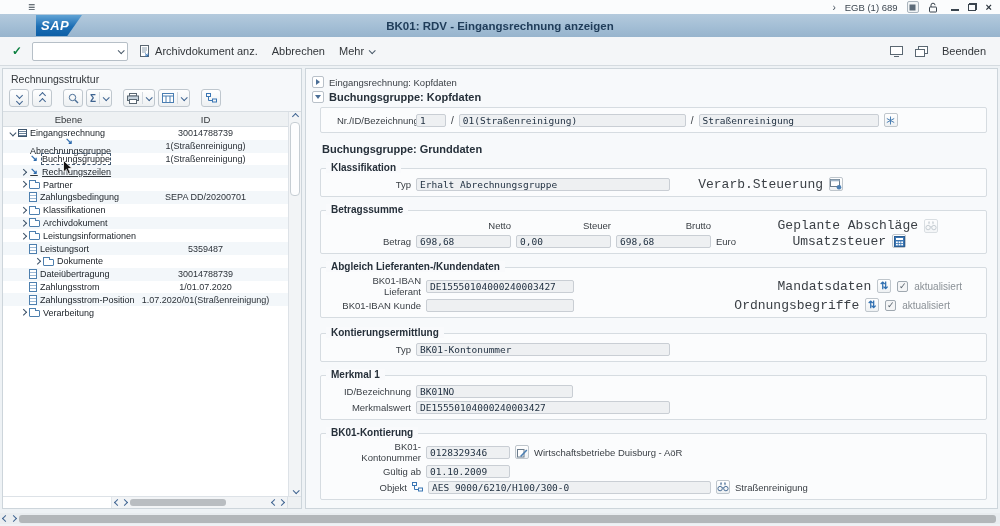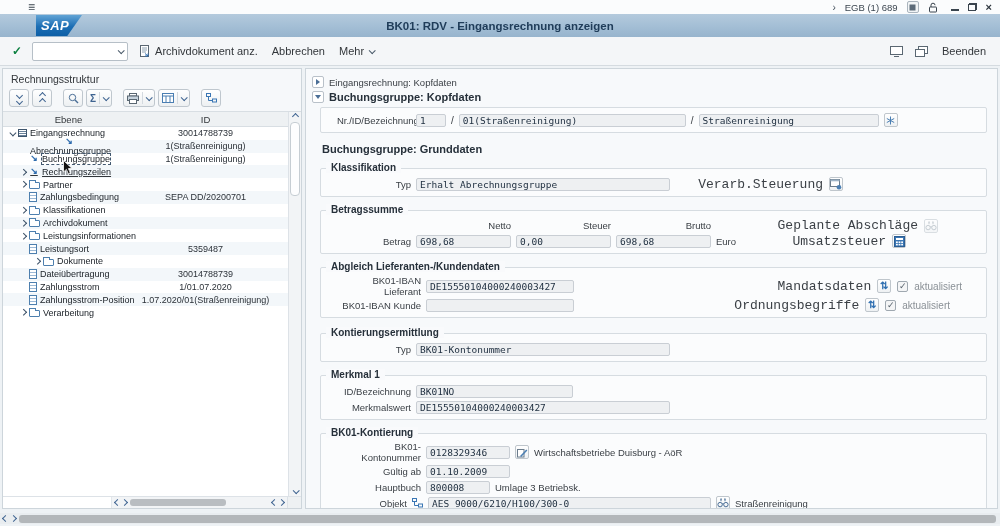--- a/index.html
+++ b/index.html
@@ -657,27 +657,20 @@
           </span>
           <span class="plain-text">Wirtschaftsbetriebe Duisburg - AöR</span>
         </div>
         <div class="frow">
           <span class="flabel" style="width:92px">Gültig ab</span>
           <span class="fld" style="width:84px">
               <span class="fld-val">01.10.2009</span>
             </span>
         </div>
         <div class="frow">
-          <span class="flabel" style="width:92px">Hauptbuch</span>
-          <span class="fld" style="width:64px">
-              <span class="fld-val">800008</span>
-            </span>
-          <span class="plain-text">Umlage 3 Betriebsk.</span>
-        </div>
-        <div class="frow">
           <span class="flabel" style="width:78px">Objekt</span>
           <span>
             <svg width="11" height="10" viewBox="0 0 11 10">
                 <g fill="none" stroke="#3a76b4">
                   <rect x="0.5" y="0.5" width="4" height="3"></rect>
                   <rect x="6.5" y="6" width="4" height="3"></rect>
                   <path d="M2.5 3.5 V7.5 H6.5"></path>
                 </g>
               </svg>
           </span>

